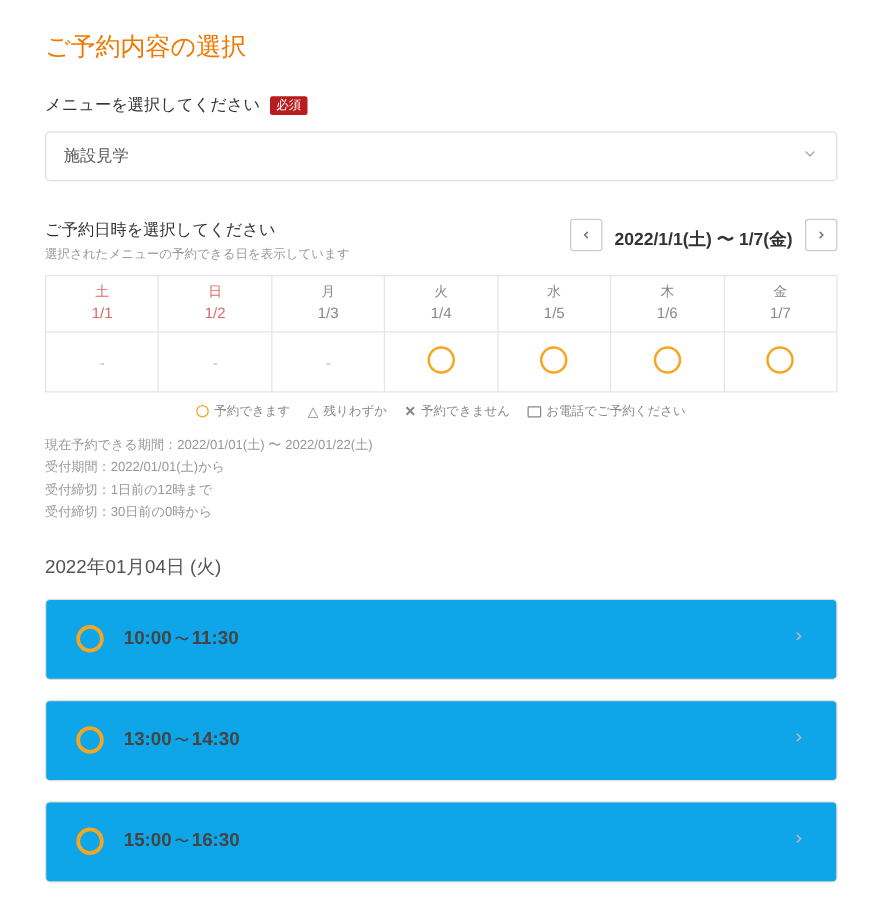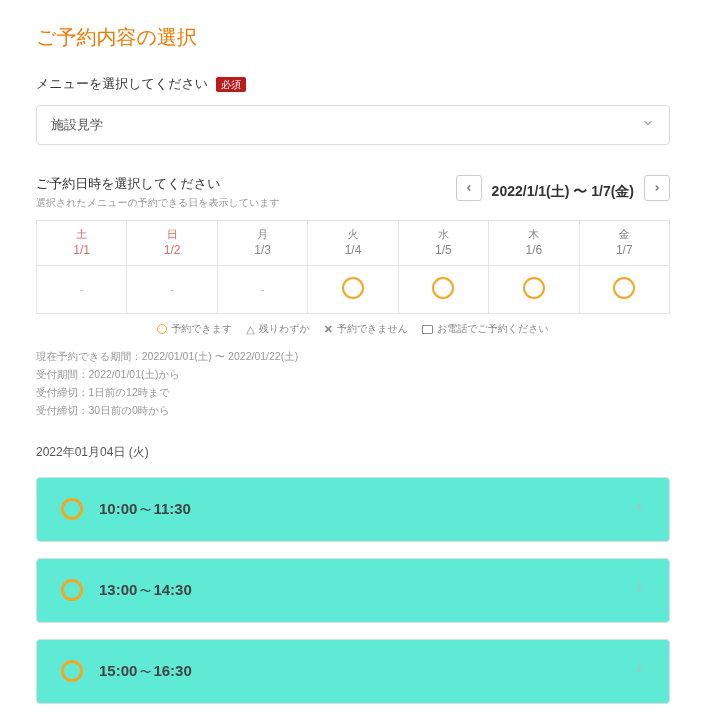--- a/index.html
+++ b/index.html
@@ -136,34 +136,34 @@
   .legend-x { font-size: 11px; color:#888; font-weight:bold;}
   .legend-tel { width:11px;height:9px;border:1px solid #888;border-radius:1px;display:inline-block;}
   .info-lines {
     font-size: 10.5px;
     color: #999;
     line-height: 1.7;
     margin-bottom: 24px;
     margin-top: 12px;
   }
   .selected-date-label {
-    font-size: 12px;
+    font-size: 15px;
     color: #555;
     margin-bottom: 16px;
   }
   .time-slot {
     border: 1px solid #ddd;
     border-radius: 4px;
     padding: 20px 24px;
     margin-bottom: 16px;
     display: flex;
     align-items: center;
     gap: 16px;
     cursor: pointer;
-    background: #5eead4;
+    background: #0ea5e9;
   }
   .slot-circle {
     width: 22px; height: 22px;
     border: 3px solid #f5a623;
     border-radius: 50%;
     flex-shrink: 0;
   }
   .slot-time {
     font-size: 15px;
     font-weight: bold;

